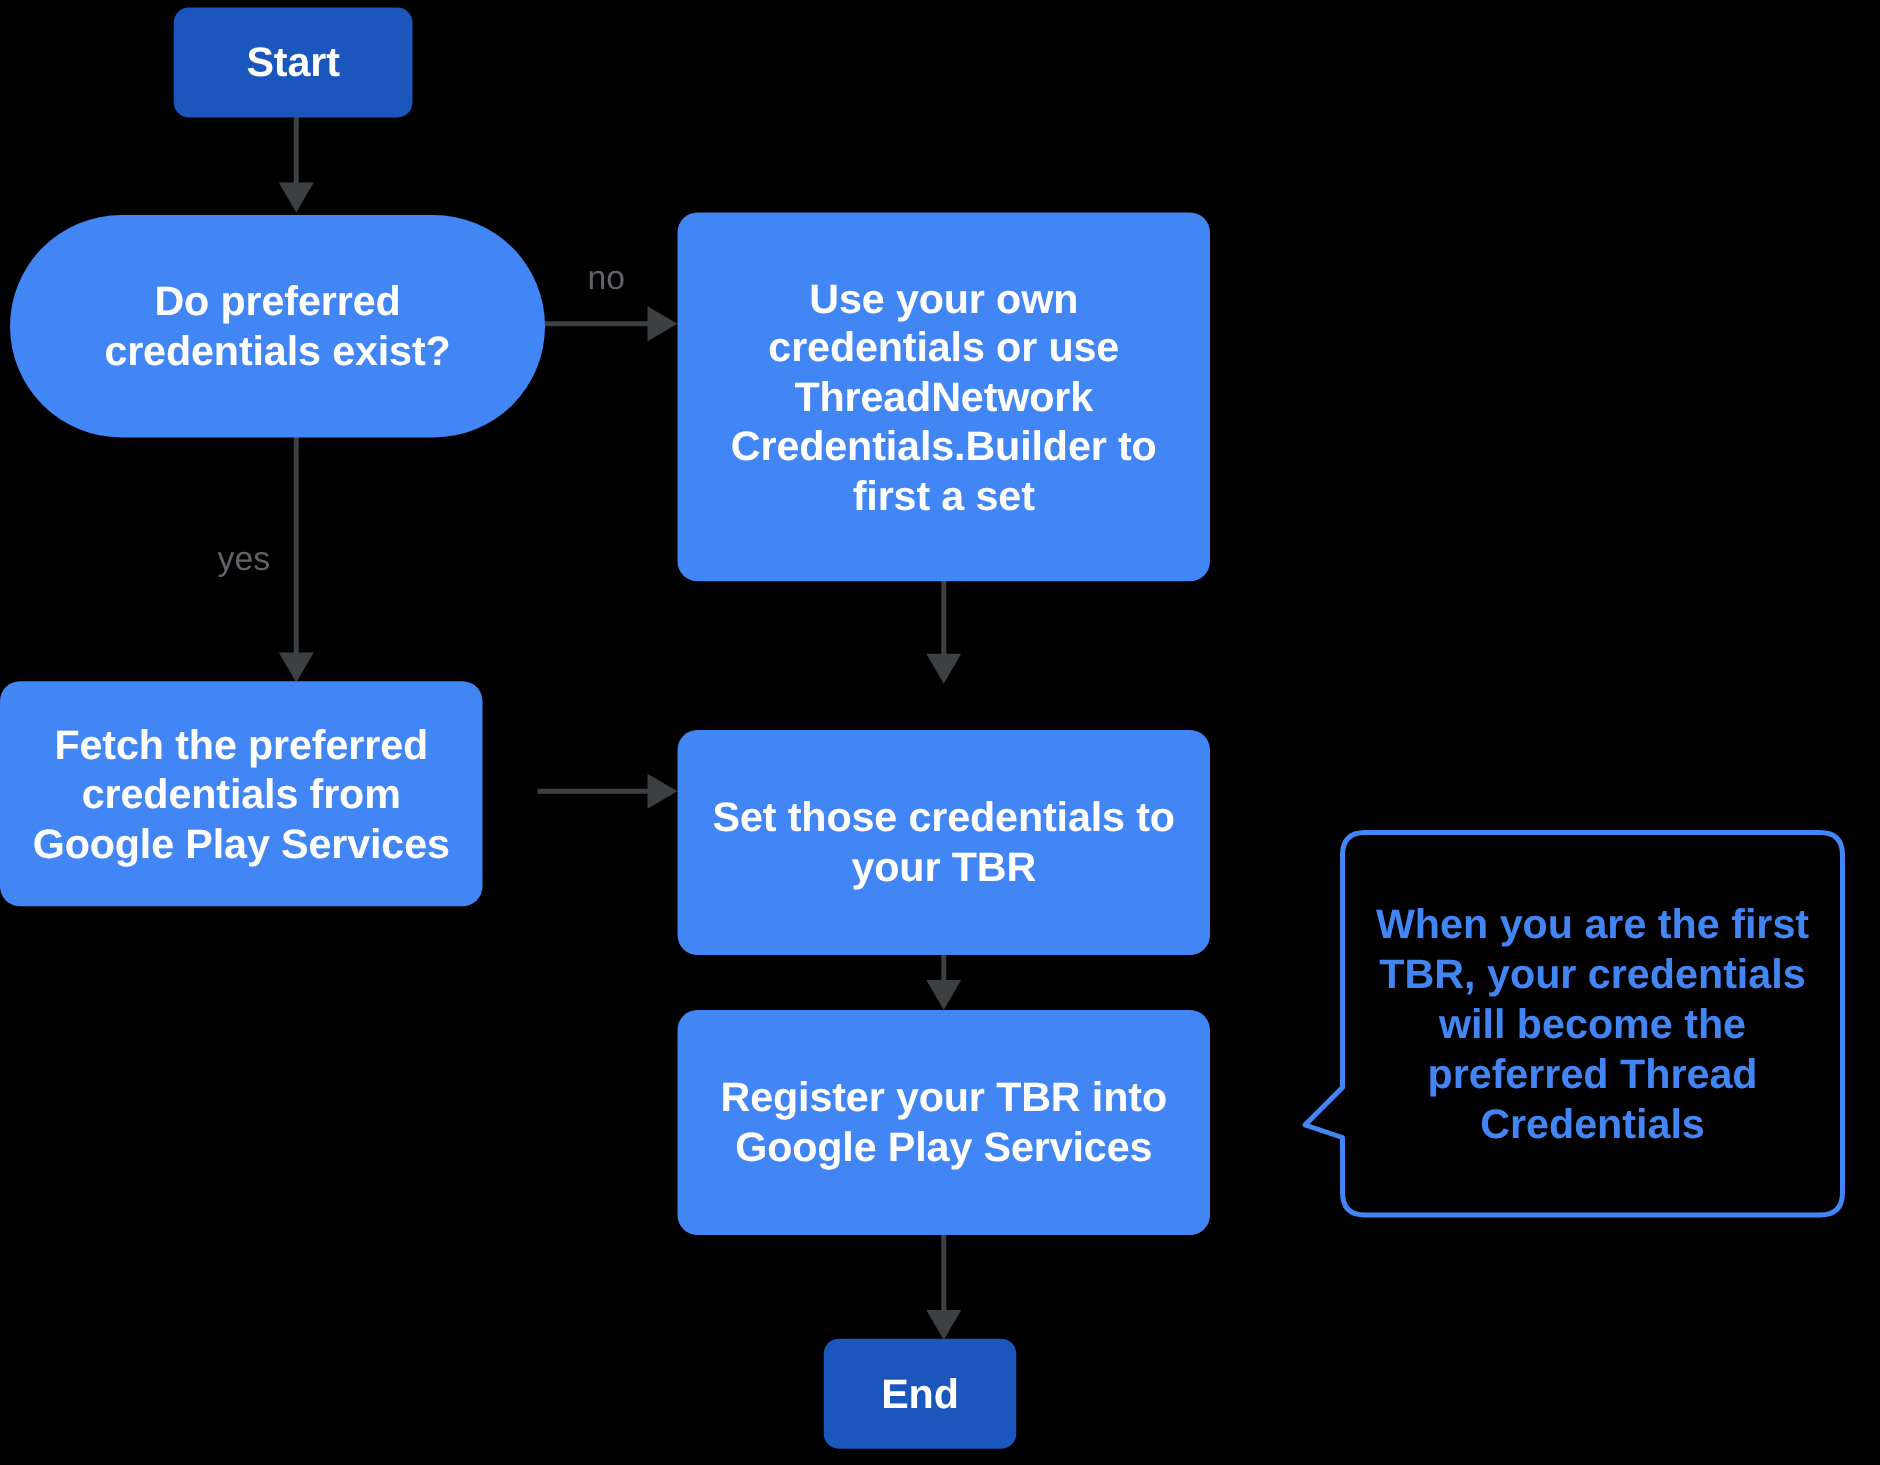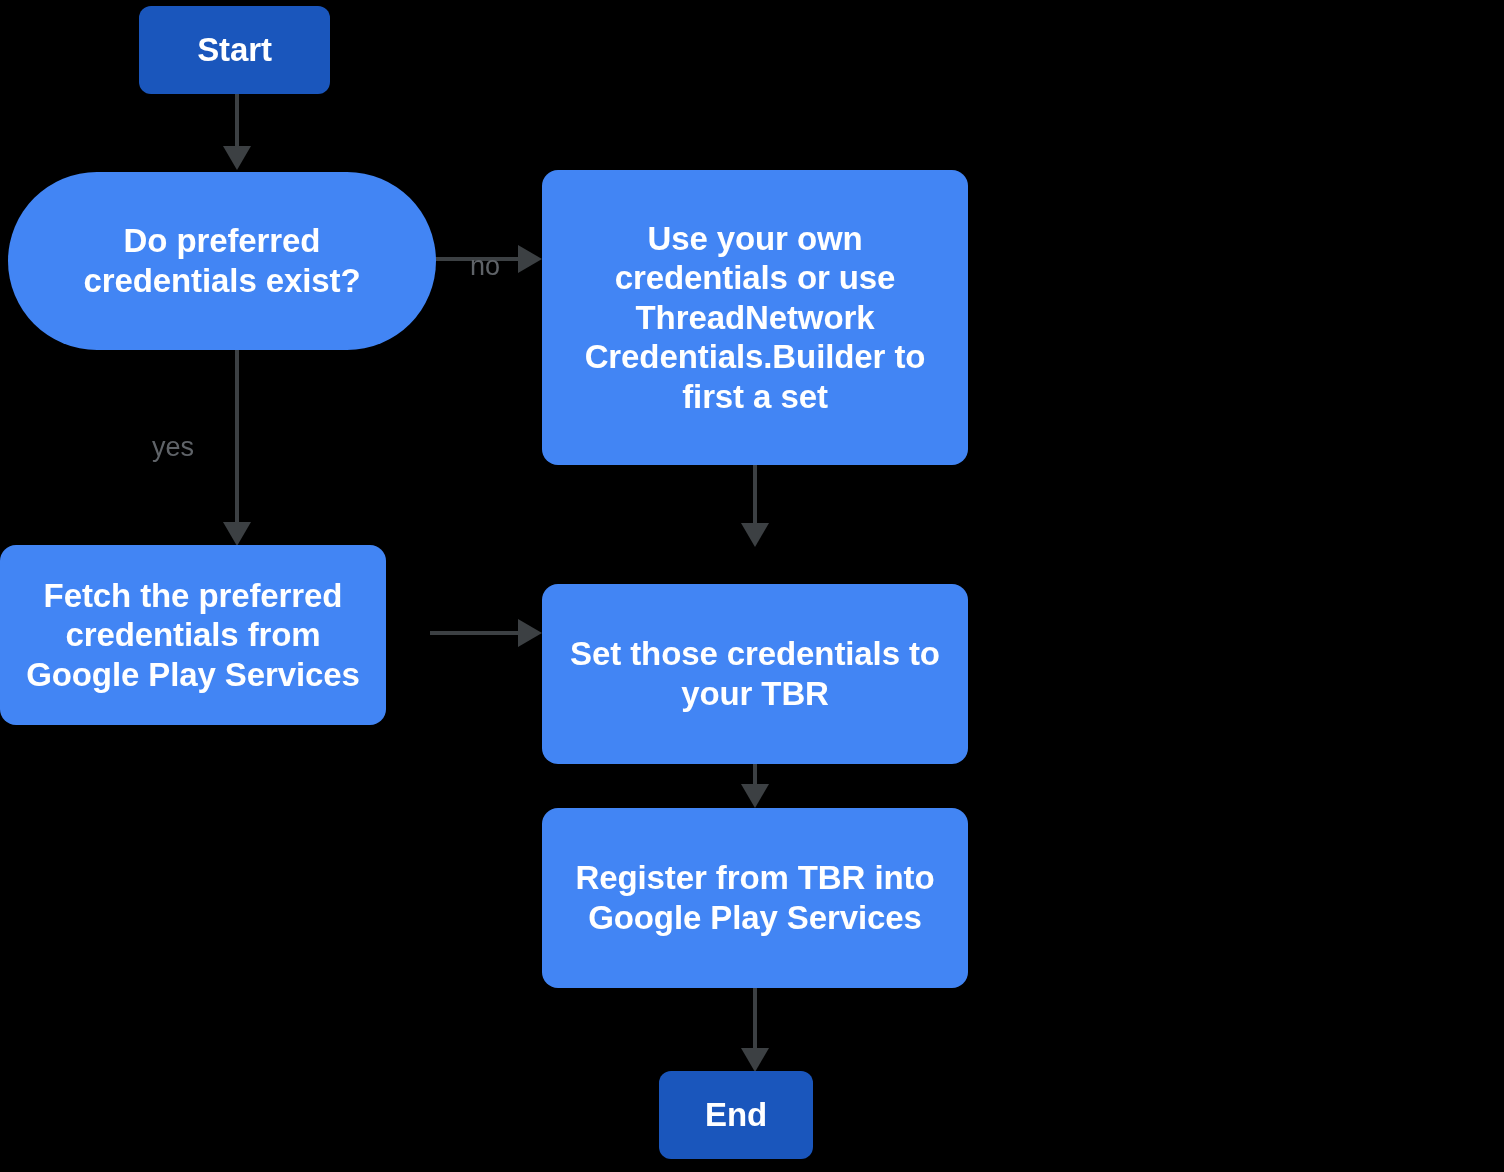--- a/index.html
+++ b/index.html
@@ -102,29 +102,29 @@
       <polygon points="25,80 11,56 39,56" fill="#3c4043"></polygon>
     </svg>
   </div>
 
   <div class="conn" style="left:430px; top:236px; width:120px; height:46px;">
     <svg width="120" height="46" viewBox="0 0 120 46" aria-hidden="true">
       <line x1="0" y1="23" x2="92" y2="23" stroke="#3c4043" stroke-width="4"></line>
       <polygon points="112,23 88,9 88,37" fill="#3c4043"></polygon>
     </svg>
   </div>
-  <div class="edge-label" style="left:470px; top:209px;margin-top:44px;">no</div>
+  <div class="edge-label" style="left:470px; top:209px;">no</div>
 
   <div class="conn" style="left:212px; top:346px; width:50px; height:206px;">
     <svg width="50" height="206" viewBox="0 0 50 206" aria-hidden="true">
       <line x1="25" y1="0" x2="25" y2="182" stroke="#3c4043" stroke-width="4"></line>
       <polygon points="25,200 11,176 39,176" fill="#3c4043"></polygon>
     </svg>
   </div>
-  <div class="edge-label" style="left:152px; top:434px;">yes</div>
+  <div class="edge-label" style="left:174px; top:434px;">yes</div>
 
   <div class="conn" style="left:730px; top:461px; width:50px; height:92px;">
     <svg width="50" height="92" viewBox="0 0 50 92" aria-hidden="true">
       <line x1="25" y1="0" x2="25" y2="68" stroke="#3c4043" stroke-width="4"></line>
       <polygon points="25,86 11,62 39,62" fill="#3c4043"></polygon>
     </svg>
   </div>
 
   <div class="conn" style="left:430px; top:610px; width:120px; height:46px;">
     <svg width="120" height="46" viewBox="0 0 120 46" aria-hidden="true">
@@ -150,18 +150,35 @@
   <div class="node decision" style="left:8px; top:172px; width:428px; height:178px; padding:4px 52px;">Do preferred credentials exist?</div>
 
   <div class="node terminator" style="left:139px; top:6px; width:191px; height:88px;">Start</div>
 
   <div class="node process" style="left:542px; top:170px; width:426px; height:295px; padding:4px 18px;">Use your own credentials or use ThreadNetwork Credentials.Builder to first a set</div>
 
   <div class="node process" style="left:0px; top:545px; width:386px; height:180px; padding:4px 12px;">Fetch the preferred credentials from Google Play Services</div>
 
   <div class="node process" style="left:542px; top:545px; width:426px; height:180px; padding:4px 22px;margin-top:39px;">Set those credentials to your TBR</div>
 
-  <div class="node process" style="left:542px; top:808px; width:426px; height:180px; padding:4px 24px;">Register from TBR into Google Play Services</div>
+  <div class="node process" style="left:542px; top:808px; width:426px; height:180px; padding:4px 24px;">Register your TBR into Google Play Services</div>
 
   <div class="node terminator" style="left:659px; top:1071px; width:154px; height:88px;">End</div>
 
+  <div class="callout" style="left:1038px; top:648px; width:456px; height:342px;">
+    <svg width="456" height="342" viewBox="0 0 456 342" aria-hidden="true">
+      <path d="M 54 18
+               L 418 18
+               Q 436 18 436 36
+               L 436 306
+               Q 436 324 418 324
+               L 54 324
+               Q 36 324 36 306
+               L 36 262
+               L 6 252
+               L 36 222
+               L 36 36
+               Q 36 18 54 18 Z" fill="none" stroke="#4285f4" stroke-width="4" stroke-linejoin="round" stroke-linecap="round"></path>
+    </svg>
+    <div class="callout-text">When you are the first TBR, your credentials will become the preferred Thread Credentials</div>
+  </div>
 
 </div>
 
 </body></html>

